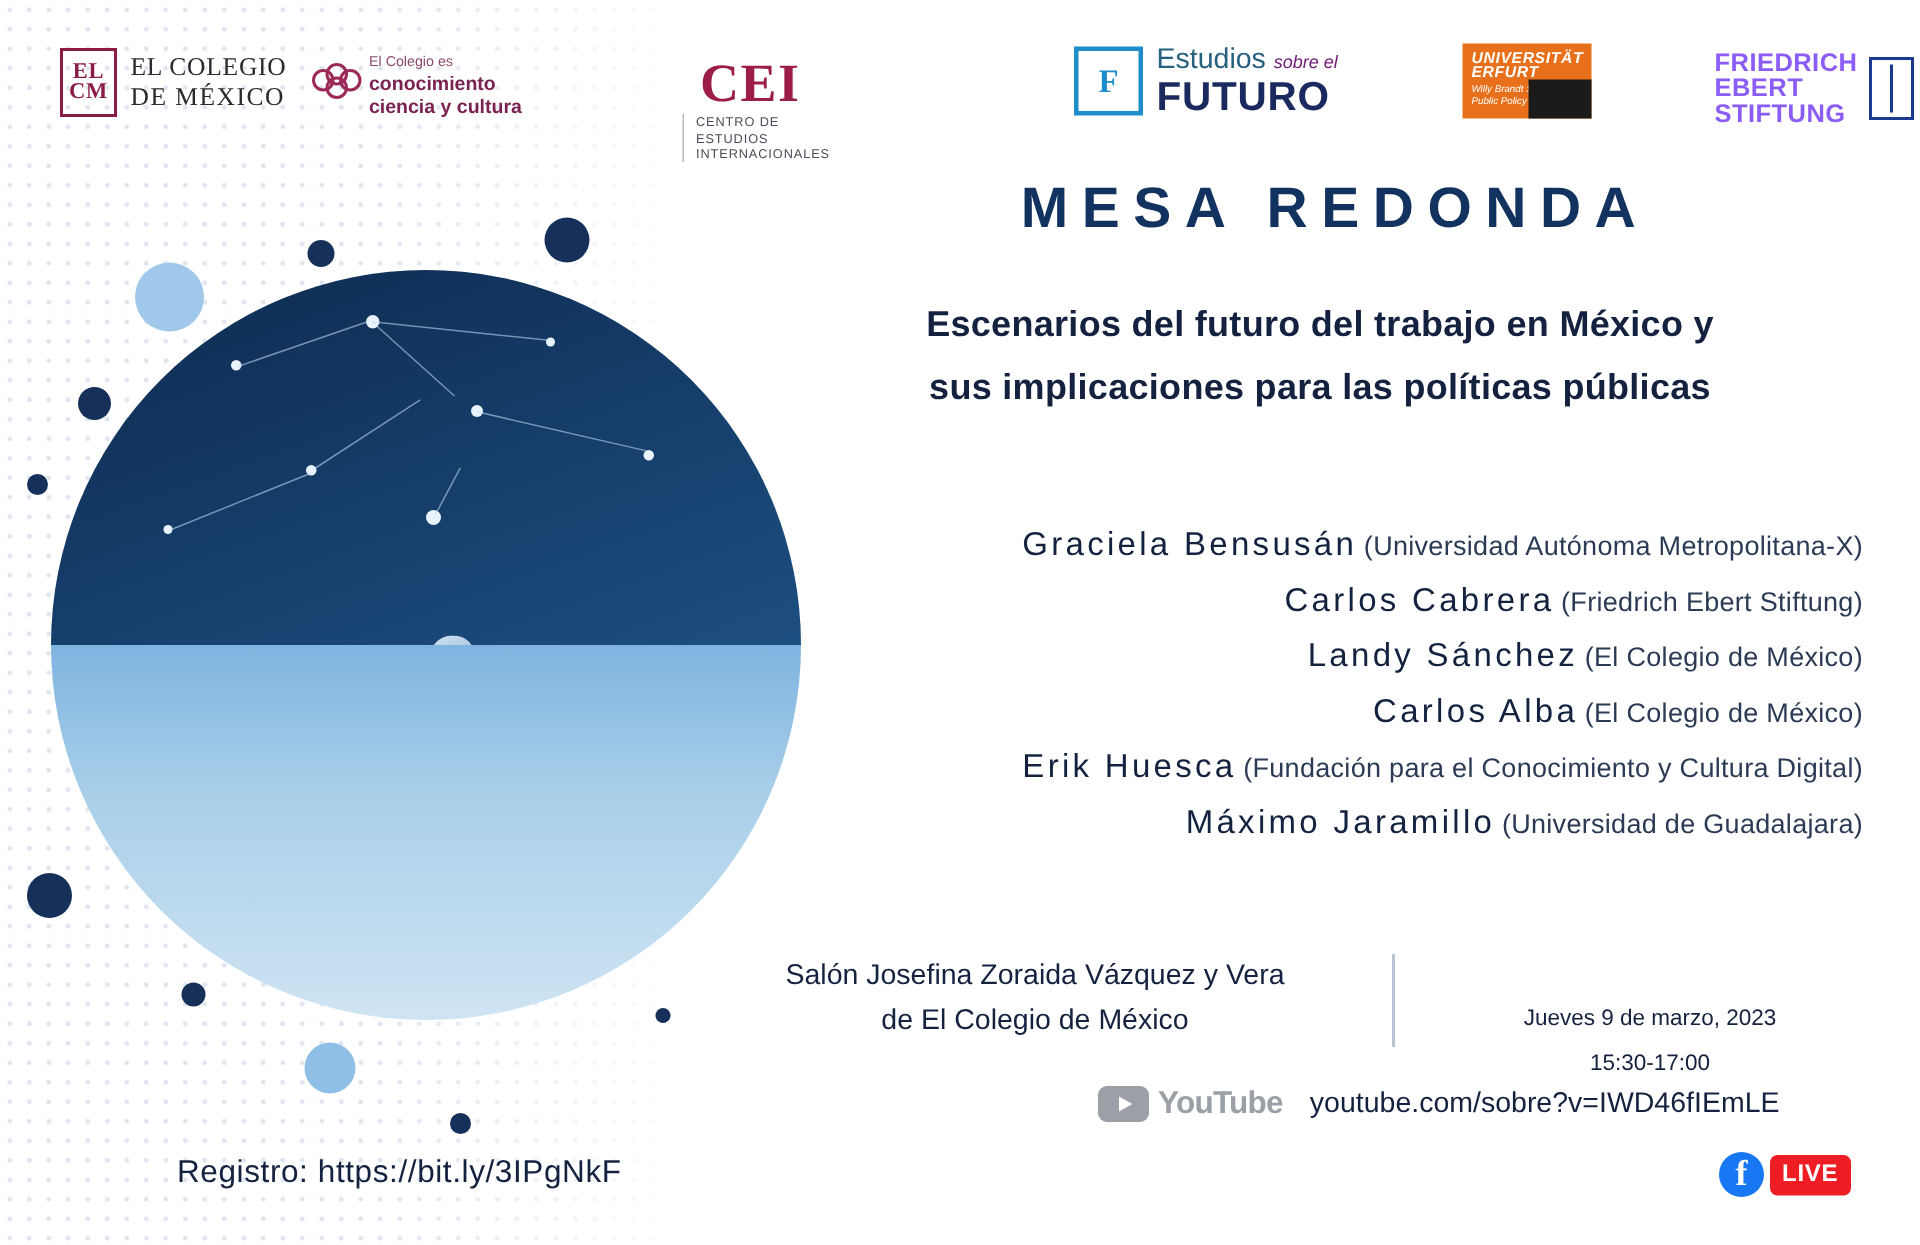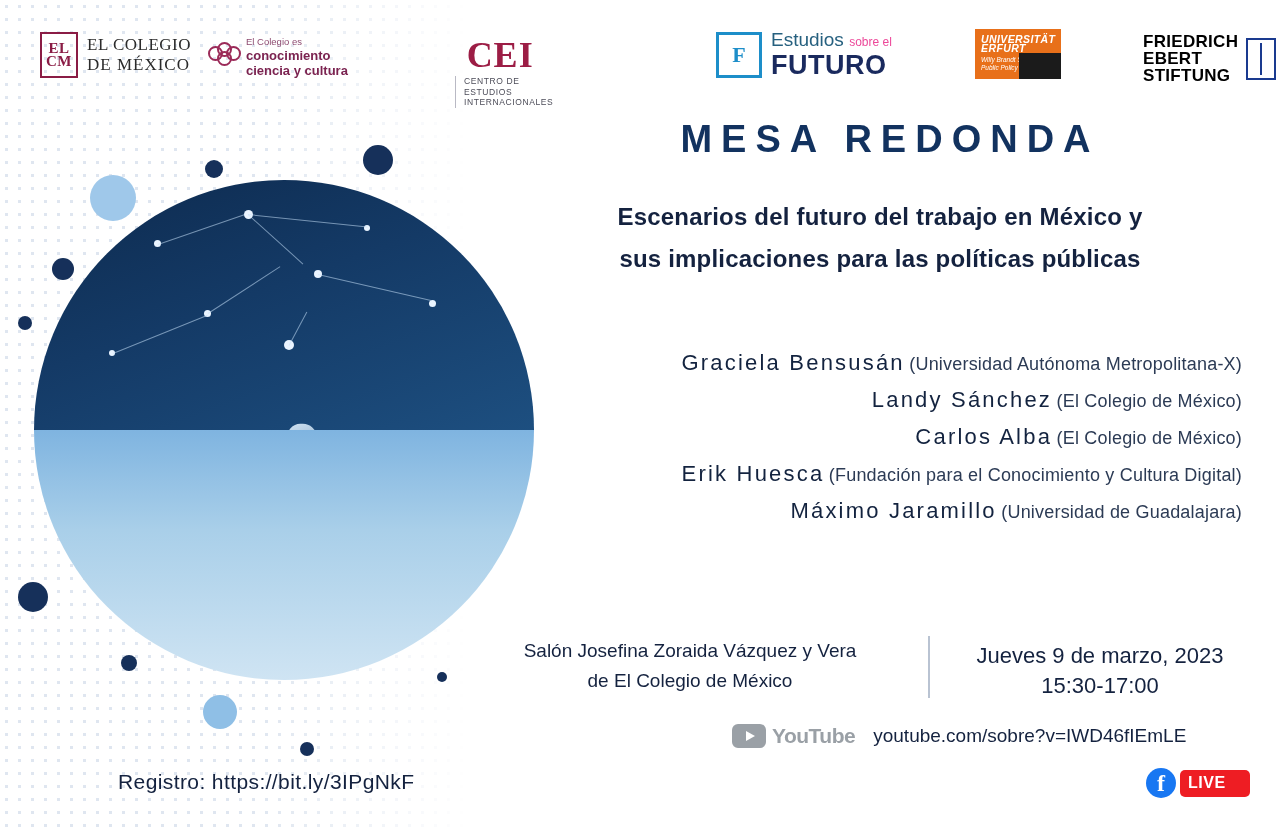--- a/index.html
+++ b/index.html
@@ -116,21 +116,21 @@
     width: 40px; height: 40px;
     border: 3px solid #1d8ec9;
     display: flex; align-items: center; justify-content: center;
     color: #1d8ec9;
     font-weight: bold;
     font-size: 22px;
     font-family: "Liberation Serif", serif;
   }
   .ef-text { margin-left: 9px; }
   .ef-l1 { color: #26607f; font-size: 19px; line-height: 19px; }
-  .ef-l1 .sob { color: #ec4899; font-size: 12px; }
+  .ef-l1 .sob { color: #701a75; font-size: 12px; font-style: italic; }
   .ef-l2 { color: #1a2a5e; font-weight: bold; font-size: 27px; line-height: 27px; letter-spacing: .5px; }
 
   
   .ue-box {
     width: 86px; height: 50px;
     background: #e8701a;
     position: relative;
     color: #ffffff;
     font-size: 8px;
     line-height: 9px;
@@ -145,21 +145,21 @@
   .ue-box .ue-sub { font-size: 6.5px; padding: 3px 0 0 6px; line-height: 8px; }
   .ue-box .ue-black {
     position: absolute;
     right: 0; bottom: 0;
     width: 42px; height: 26px;
     background: #1b1b1b;
   }
 
   
   .fes {
-    color: #000000;
+    color: #8b5cf6;
     font-weight: bold;
     font-size: 17px;
     line-height: 17px;
     letter-spacing: .3px;
     text-align: left;
   }
   .fes-mark {
     margin-left: 8px;
     width: 26px; height: 38px;
     border: 2px solid #1a3a8f;
@@ -276,25 +276,25 @@
     position: absolute;
     left: 928px;
     top: 636px;
     width: 2px;
     height: 62px;
     background: #b9c3d2;
   }
   .datetime {
     position: absolute;
     left: 950px;
-    top: 641px;
+    top: 664px;
     width: 300px;
     text-align: center;
     color: #14223f;
-    font-size: 22px;
+    font-size: 15px;
     line-height: 30px;
   }
 
   .yt-row {
     position: absolute;
     left: 732px;
     top: 724px;
     display: flex;
     align-items: center;
   }
@@ -346,21 +346,21 @@
     line-height: 30px;
     text-align: center;
   }
   .fb-live {
     margin-left: 4px;
     background: #ee1d23;
     color: #ffffff;
     font-weight: bold;
     font-size: 16px;
     letter-spacing: .5px;
-    padding: 4px 24px 5px 8px;
+    padding: 4px 8px 5px 8px;
     border-radius: 5px;
   }
 
   .registro {
     position: absolute;
     left: 118px;
     top: 770px;
     color: #14223f;
     font-size: 21px;
     letter-spacing: .4px;
@@ -480,20 +480,24 @@
   <div>Escenarios del futuro del trabajo en México y</div>
   <div>sus implicaciones para las políticas públicas</div>
 </div>
 
 <div class="speakers">
   <div class="speaker">
     <span class="sp-name">Graciela Bensusán</span>
     <span class="sp-aff">(Universidad Autónoma Metropolitana-X)</span>
   </div>
   <div class="speaker">
+    <span class="sp-name">Carlos Cabrera</span>
+    <span class="sp-aff">(Friedrich Ebert Stiftung)</span>
+  </div>
+  <div class="speaker">
     <span class="sp-name">Landy Sánchez</span>
     <span class="sp-aff">(El Colegio de México)</span>
   </div>
   <div class="speaker">
     <span class="sp-name">Carlos Alba</span>
     <span class="sp-aff">(El Colegio de México)</span>
   </div>
   <div class="speaker">
     <span class="sp-name">Erik Huesca</span>
     <span class="sp-aff">(Fundación para el Conocimiento y Cultura Digital)</span>

